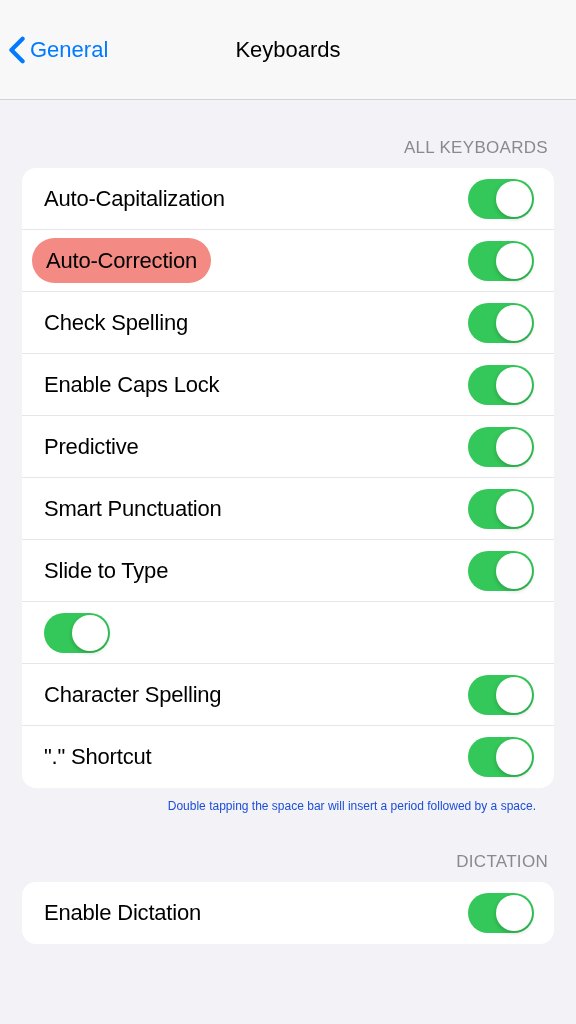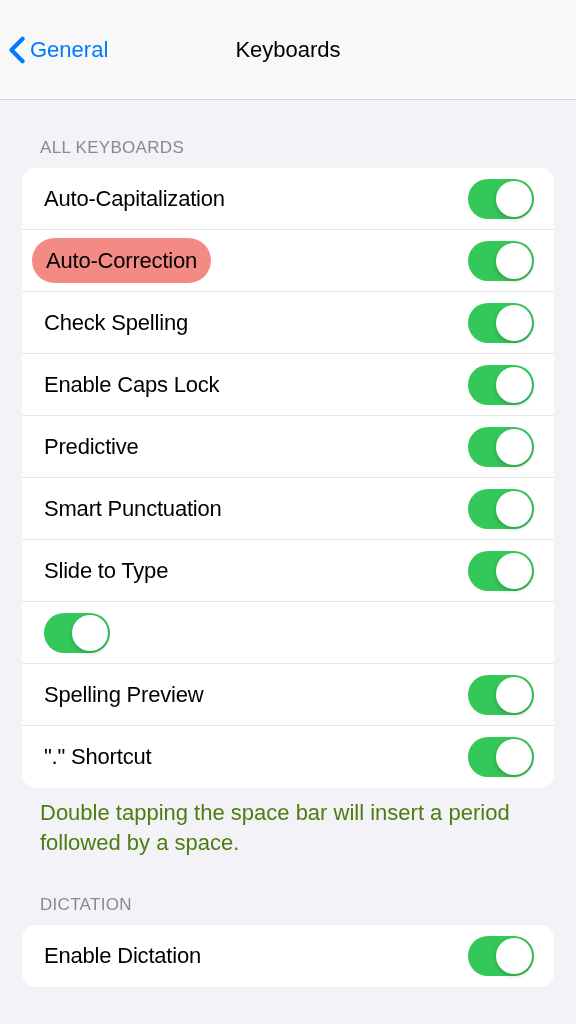--- a/index.html
+++ b/index.html
@@ -39,20 +39,21 @@
     }
     .nav-title {
       width: 100%;
       text-align: center;
       font-size: 22px;
       font-weight: 400;
       color: #000;
     }
     .content {
       padding: 0;
+      text-align: right;
     }
     .section-header {
       font-size: 17px;
       color: #8a8a8e;
       padding: 38px 28px 10px 40px;
       letter-spacing: 0.3px;
     }
     .section-group {
       background: #fff;
       border-radius: 14px;
@@ -106,23 +107,23 @@
       width: 36px;
       height: 36px;
       background: #fff;
       border-radius: 50%;
       position: absolute;
       top: 2px;
       right: 2px;
       box-shadow: 0 2px 4px rgba(0,0,0,0.2);
     }
     .section-footer {
-      font-size: 22px;
-      color: #4d7c0f;
-      padding: 10px 28px 0 40px;
+      font-size: 12px;
+      color: #1d4ed8;
+      padding: 10px 40px 0 40px;
       line-height: 1.35;
     }
   </style>
 </head>
 <body>
 
 <div class="nav-bar">
   <div class="back-button">
     <svg class="back-chevron" viewBox="0 0 12 20" fill="none">
       <path d="M10 2 L2 10 L10 18" stroke="#007aff" stroke-width="3" stroke-linecap="round" stroke-linejoin="round"></path>
@@ -181,21 +182,21 @@
       <div class="toggle">
           <div class="toggle-knob"></div>
         </div>
     </div>
     <div class="row">
       <div class="toggle">
           <div class="toggle-knob"></div>
         </div>
     </div>
     <div class="row">
-      <span class="row-label">Spelling Preview</span>
+      <span class="row-label">Character Spelling</span>
       <div class="toggle">
           <div class="toggle-knob"></div>
         </div>
     </div>
     <div class="row">
       <span class="row-label">"." Shortcut</span>
       <div class="toggle">
           <div class="toggle-knob"></div>
         </div>
     </div>

